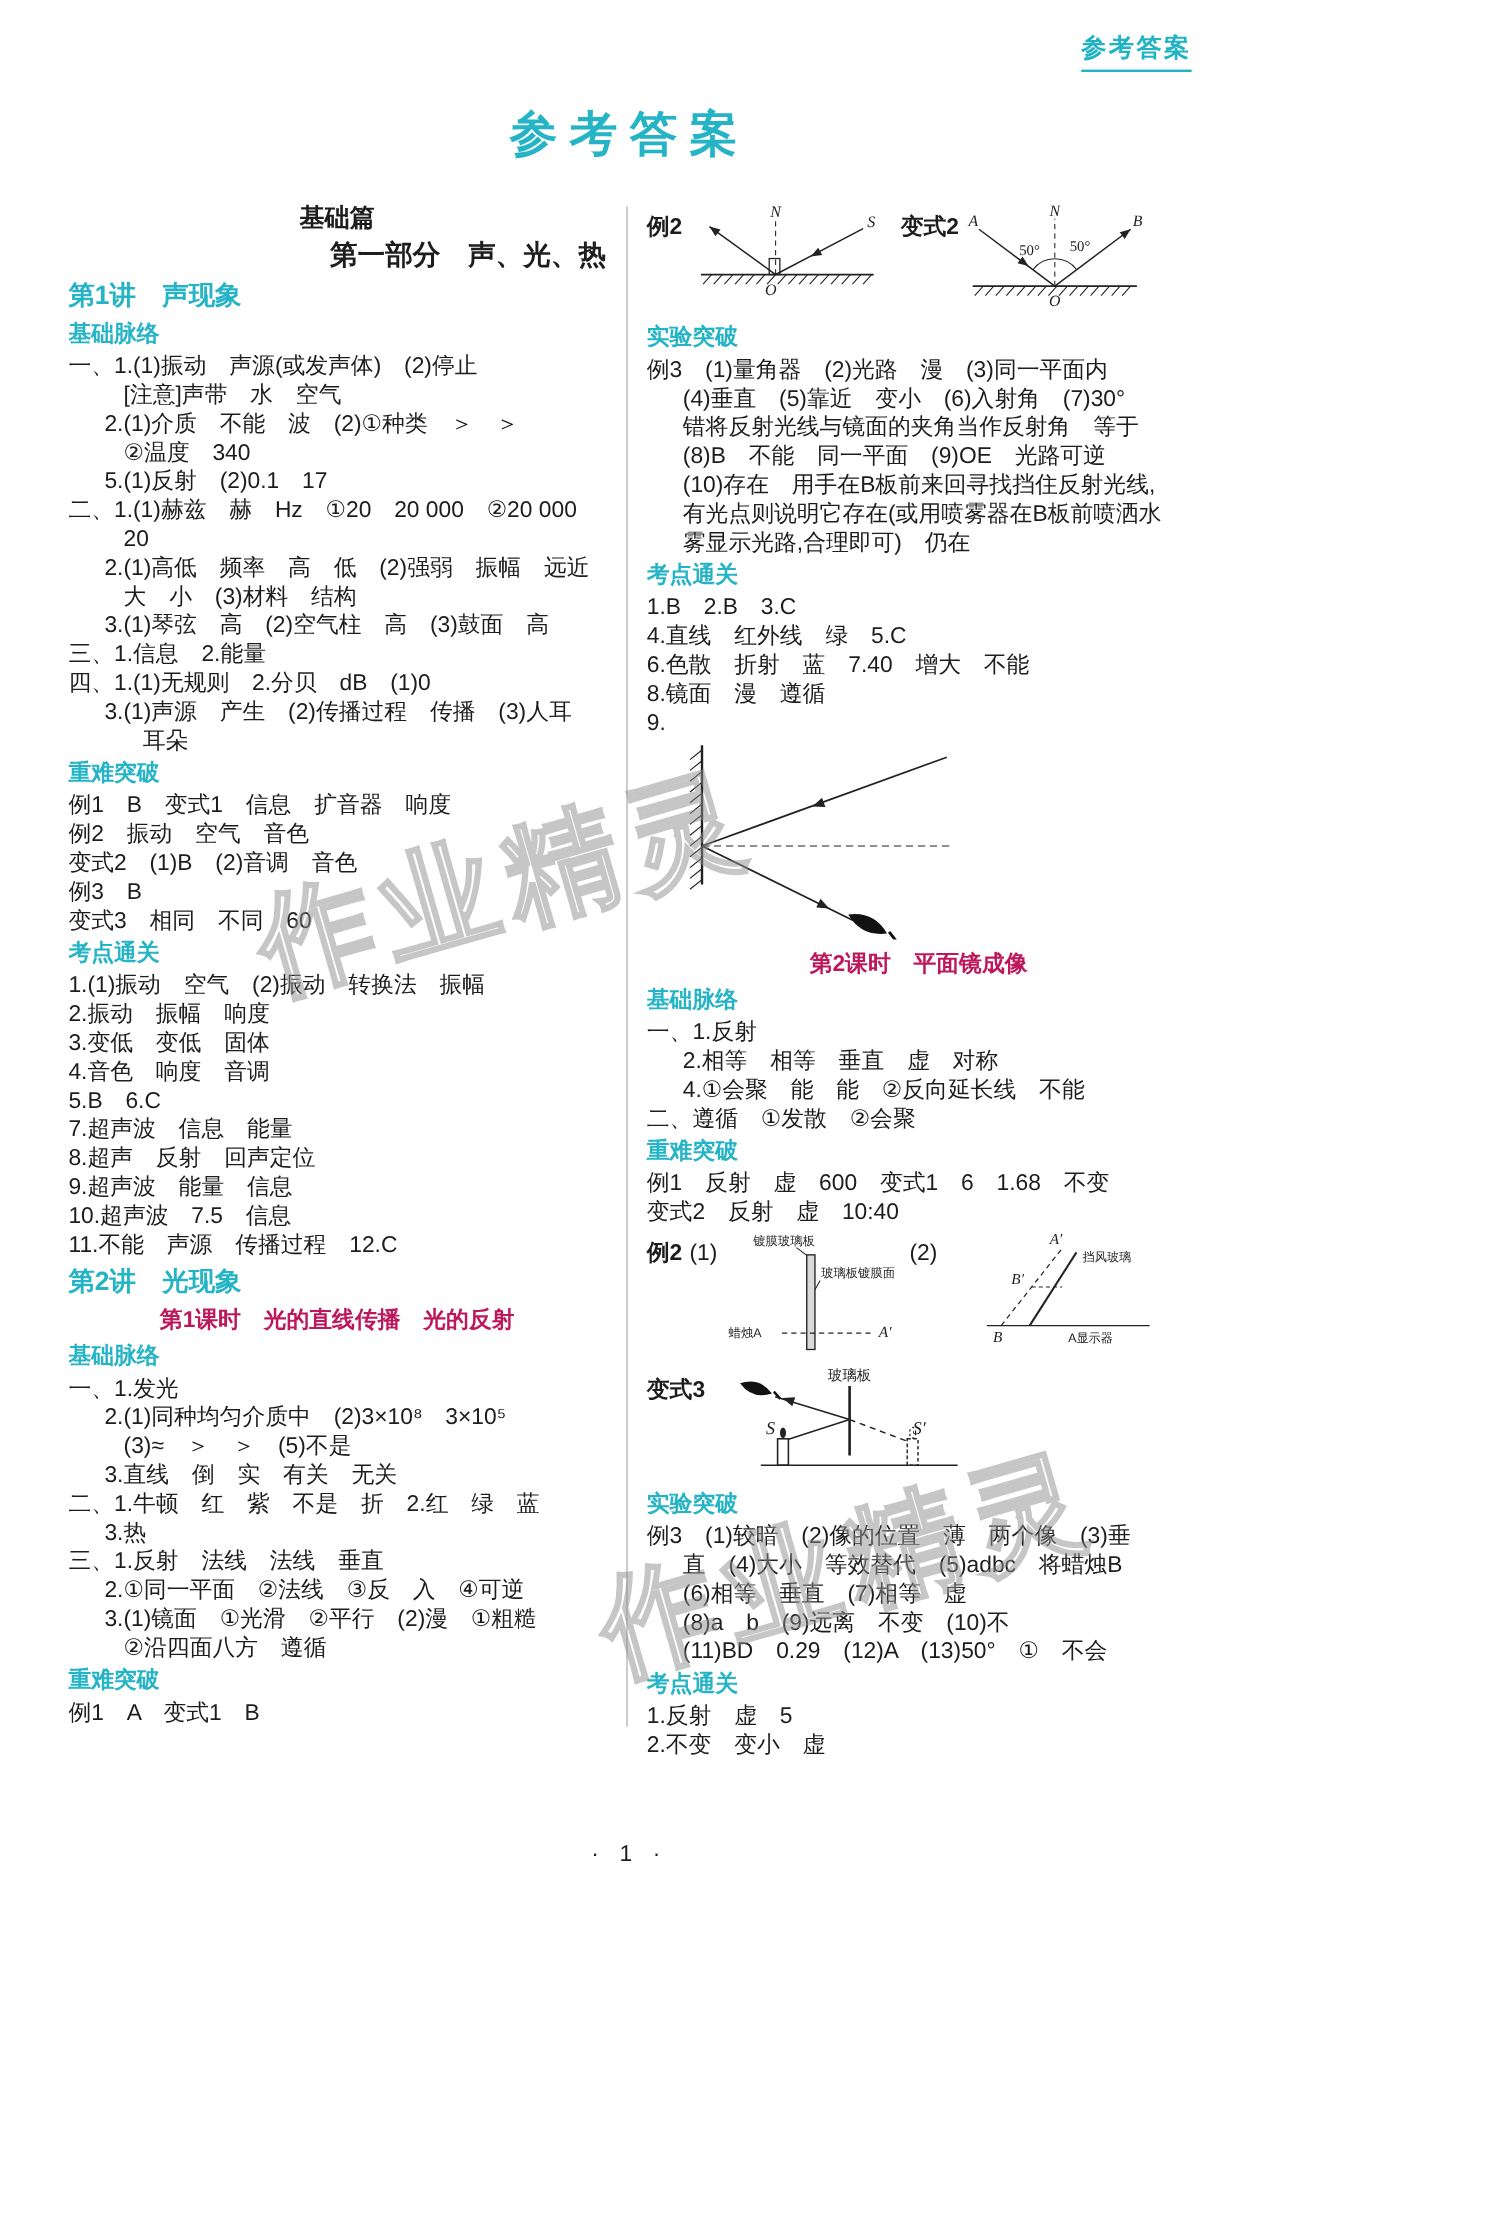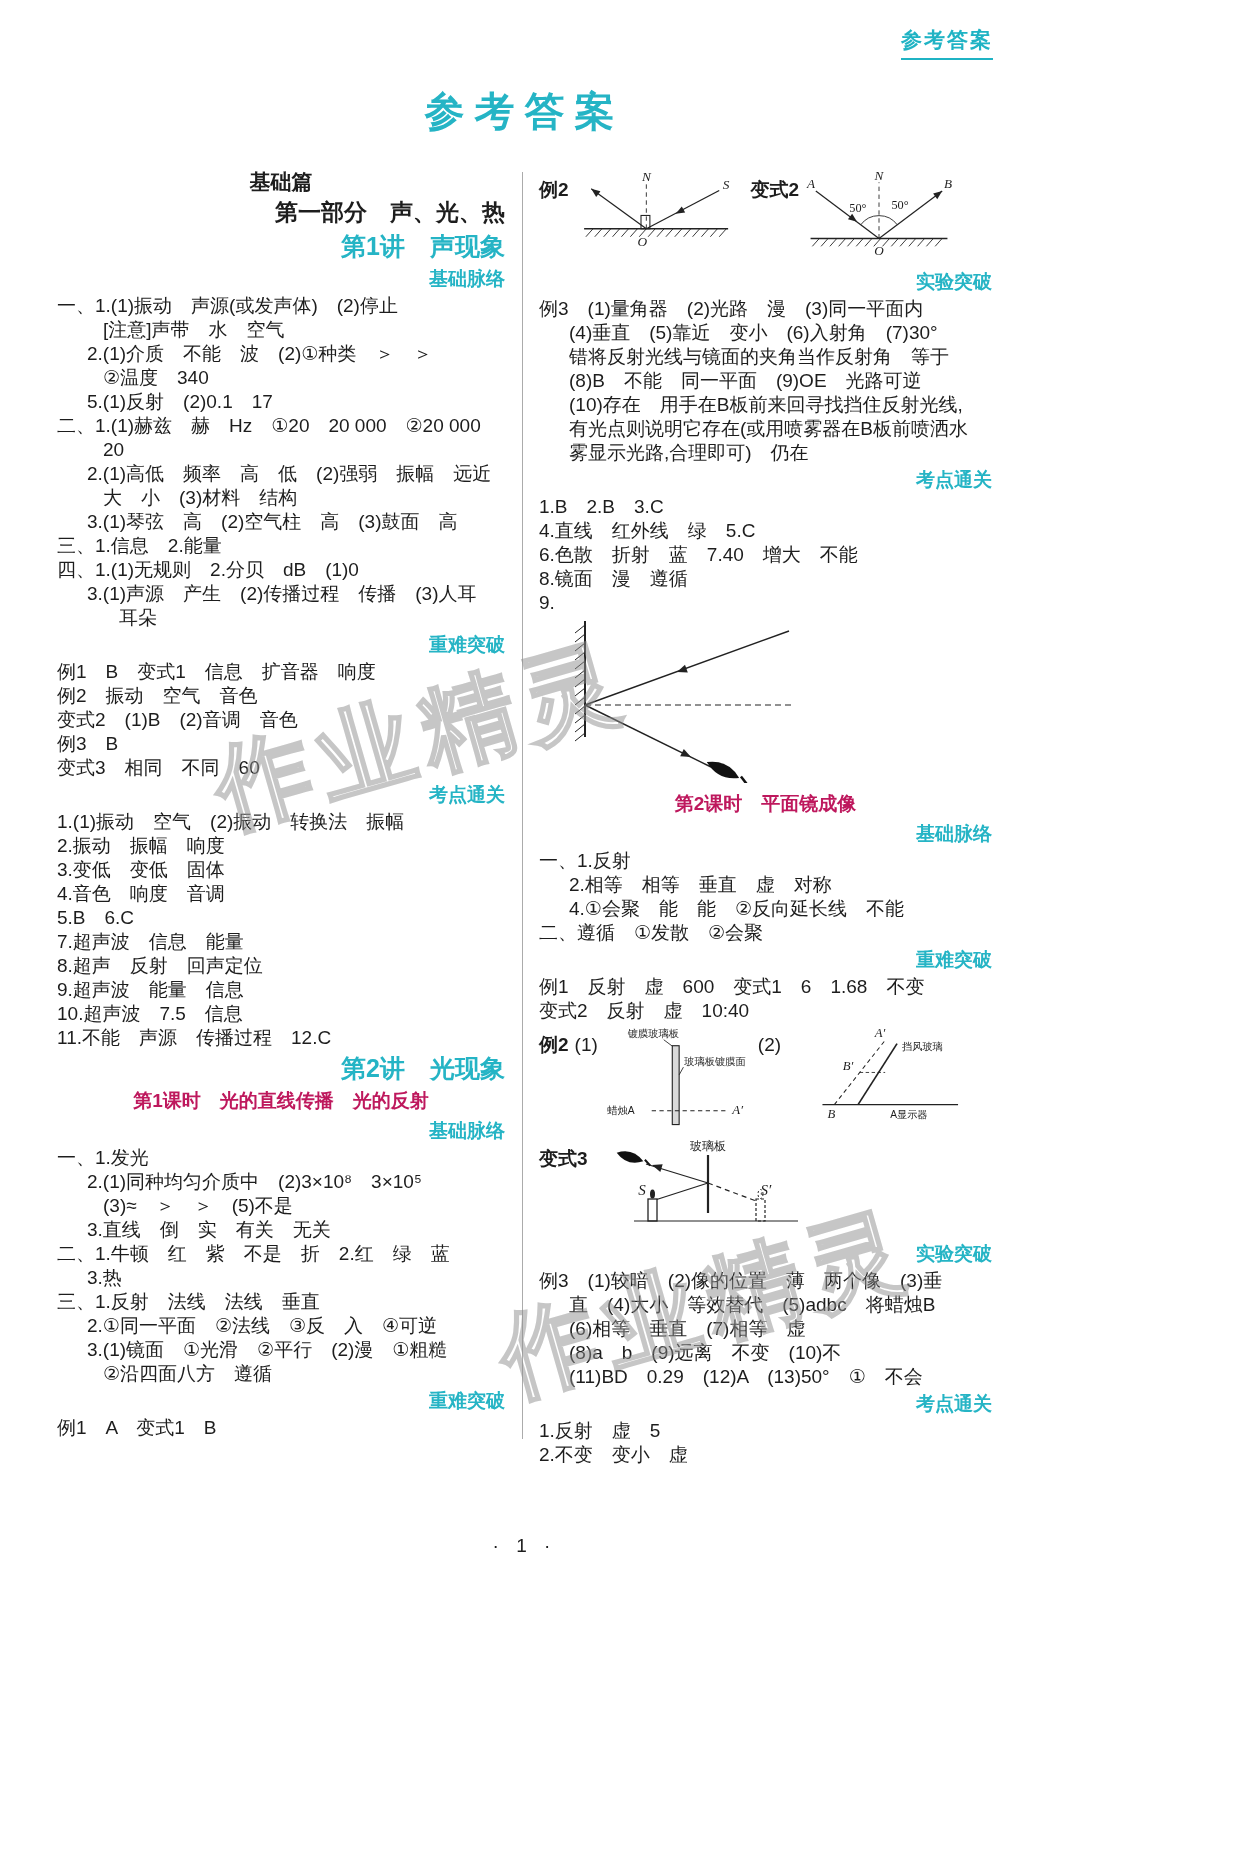--- a/index.html
+++ b/index.html
@@ -17,23 +17,23 @@
   .col-right{flex:1;min-width:0}
 
   .line{font-size:19px;line-height:24px;white-space:nowrap}
   .i1{padding-left:30px}
   .i2{padding-left:46px}
   .i3{padding-left:62px}
   .b{font-weight:normal}
 
   .hd-black{text-align:center;font-weight:bold;font-size:21px;line-height:28px;padding:0}
   .hd-black-lg{text-align:right;font-weight:bold;font-size:23px;line-height:32px;padding:0}
-  .hd-cyan-lg{text-align:right;font-weight:bold;font-size:25px;line-height:36px;color:#25b4c5;padding:0}
+  .hd-cyan-lg{text-align:left;font-weight:bold;font-size:22px;line-height:36px;color:#25b4c5;padding:0}
   .hd-cyan-sm{text-align:center;font-weight:bold;font-size:19px;line-height:30px;color:#be185d;padding:0}
-  .hd-cyan{text-align:right;font-weight:bold;font-size:19px;line-height:30px;color:#25b4c5;padding:0}
+  .hd-cyan{text-align:left;font-weight:bold;font-size:19px;line-height:30px;color:#25b4c5;padding:0}
 
   .dia-row{display:flex;align-items:flex-start;margin:2px 0 4px 0}
   .dia-row .dlabel{font-size:19px;font-weight:bold;line-height:24px;margin-top:8px;white-space:nowrap}
   .dia-row .dsub{font-size:19px;line-height:24px;margin-top:8px;white-space:nowrap}
 
   svg{display:block}
   svg text{font-family:"Liberation Serif","DejaVu Serif",serif;font-style:italic;font-size:15px;fill:#1d1d1d}
   svg text.cjk{font-family:"Liberation Sans","DejaVu Sans",sans-serif;font-style:normal;font-size:12px}
   svg text.num{font-family:"Liberation Serif","DejaVu Serif",serif;font-style:normal;font-size:14px}
 

